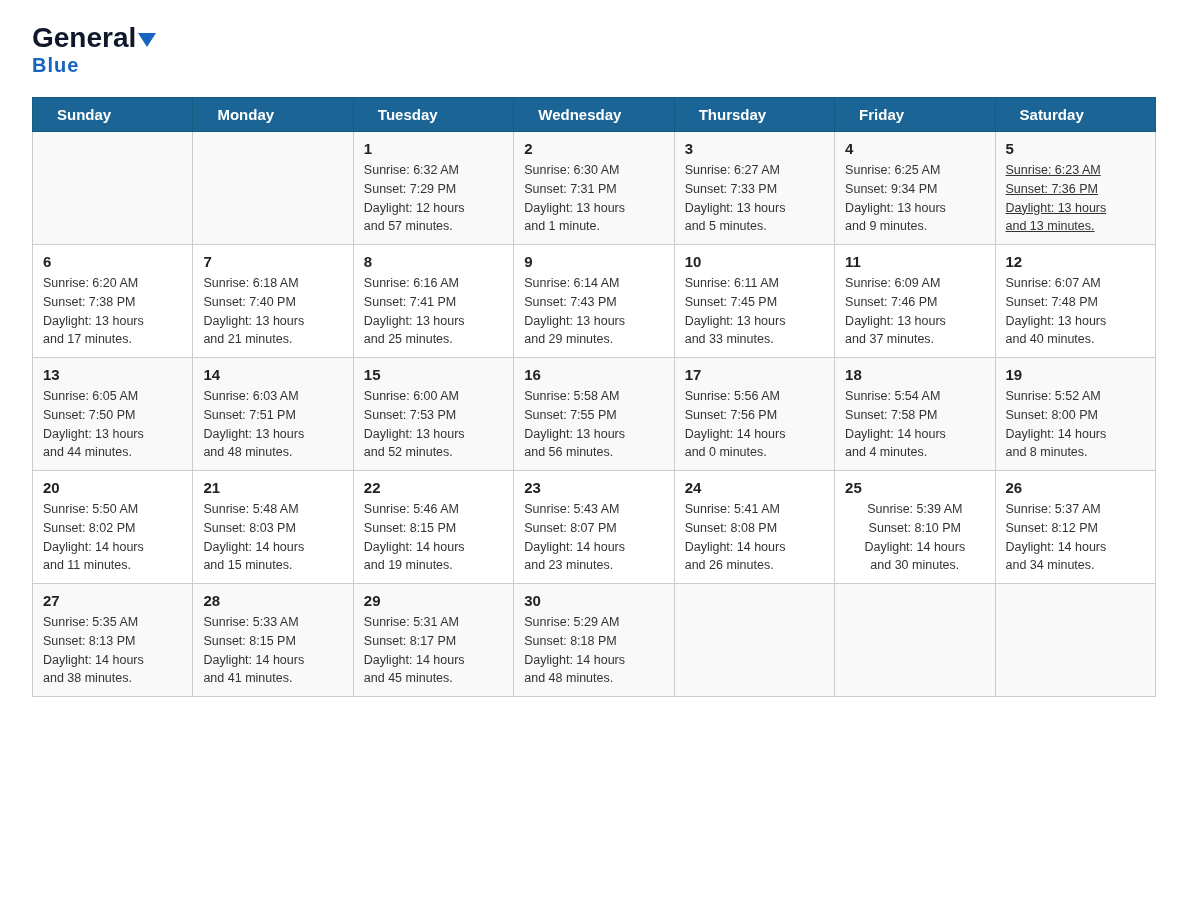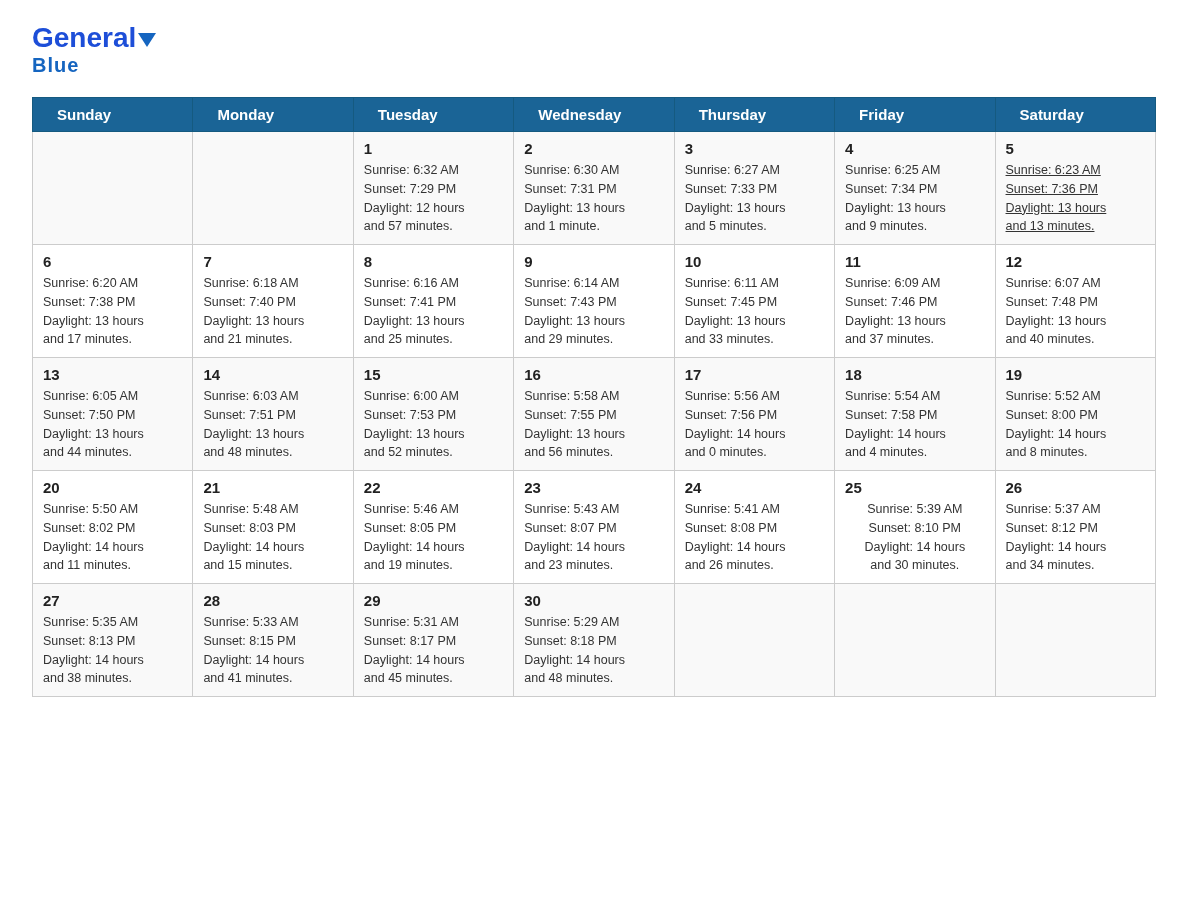--- a/index.html
+++ b/index.html
@@ -17,21 +17,21 @@
       margin-bottom: 20px;
     }
     .logo {
       display: flex;
       flex-direction: column;
       align-items: flex-start;
     }
     .logo-text {
       font-size: 28px;
       font-weight: bold;
-      color: #1d4ed8;
+      color: #0f172a;
       line-height: 1;
       text-align: right;
     }
     .logo-triangle {
       display: inline-block;
       width: 0;
       height: 0;
       border-left: 9px solid transparent;
       border-right: 9px solid transparent;
       border-top: 14px solid #1565c0;
@@ -152,21 +152,21 @@
         <td>
           <span class="day-number">3</span>
           <div class="day-info" style="white-space: pre-line;">Sunrise: 6:27 AM
 Sunset: 7:33 PM
 Daylight: 13 hours
 and 5 minutes.</div>
         </td>
         <td>
           <span class="day-number">4</span>
           <div class="day-info" style="white-space: pre-line;">Sunrise: 6:25 AM
-Sunset: 7:34 PM
+Sunset: 9:34 PM
 Daylight: 13 hours
 and 9 minutes.</div>
         </td>
         <td>
           <span class="day-number">5</span>
           <div class="day-info" style="white-space: pre-line; text-decoration: underline;">Sunrise: 6:23 AM
 Sunset: 7:36 PM
 Daylight: 13 hours
 and 13 minutes.</div>
         </td>
@@ -284,21 +284,21 @@
         <td>
           <span class="day-number">21</span>
           <div class="day-info" style="white-space: pre-line;">Sunrise: 5:48 AM
 Sunset: 8:03 PM
 Daylight: 14 hours
 and 15 minutes.</div>
         </td>
         <td>
           <span class="day-number">22</span>
           <div class="day-info" style="white-space: pre-line;">Sunrise: 5:46 AM
-Sunset: 8:05 PM
+Sunset: 8:15 PM
 Daylight: 14 hours
 and 19 minutes.</div>
         </td>
         <td>
           <span class="day-number">23</span>
           <div class="day-info" style="white-space: pre-line;">Sunrise: 5:43 AM
 Sunset: 8:07 PM
 Daylight: 14 hours
 and 23 minutes.</div>
         </td>

